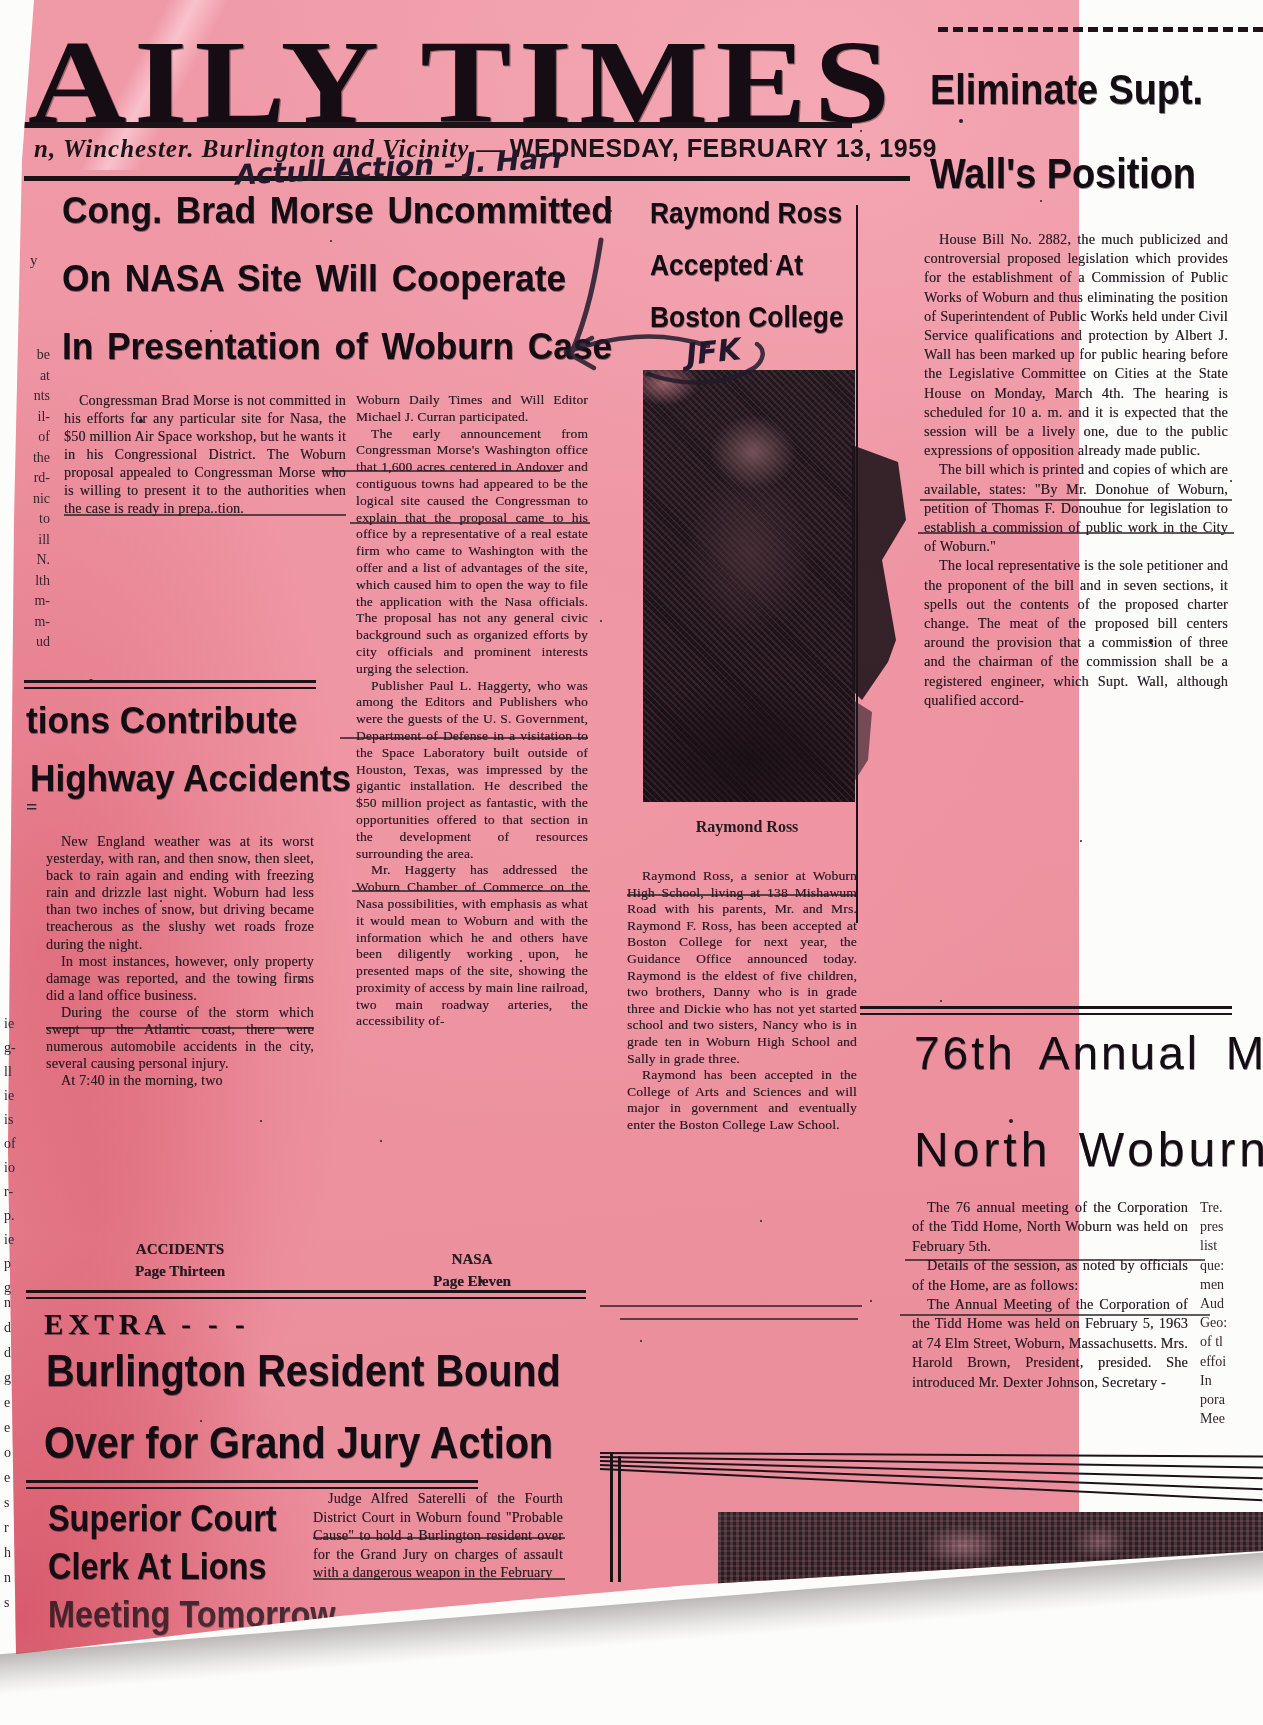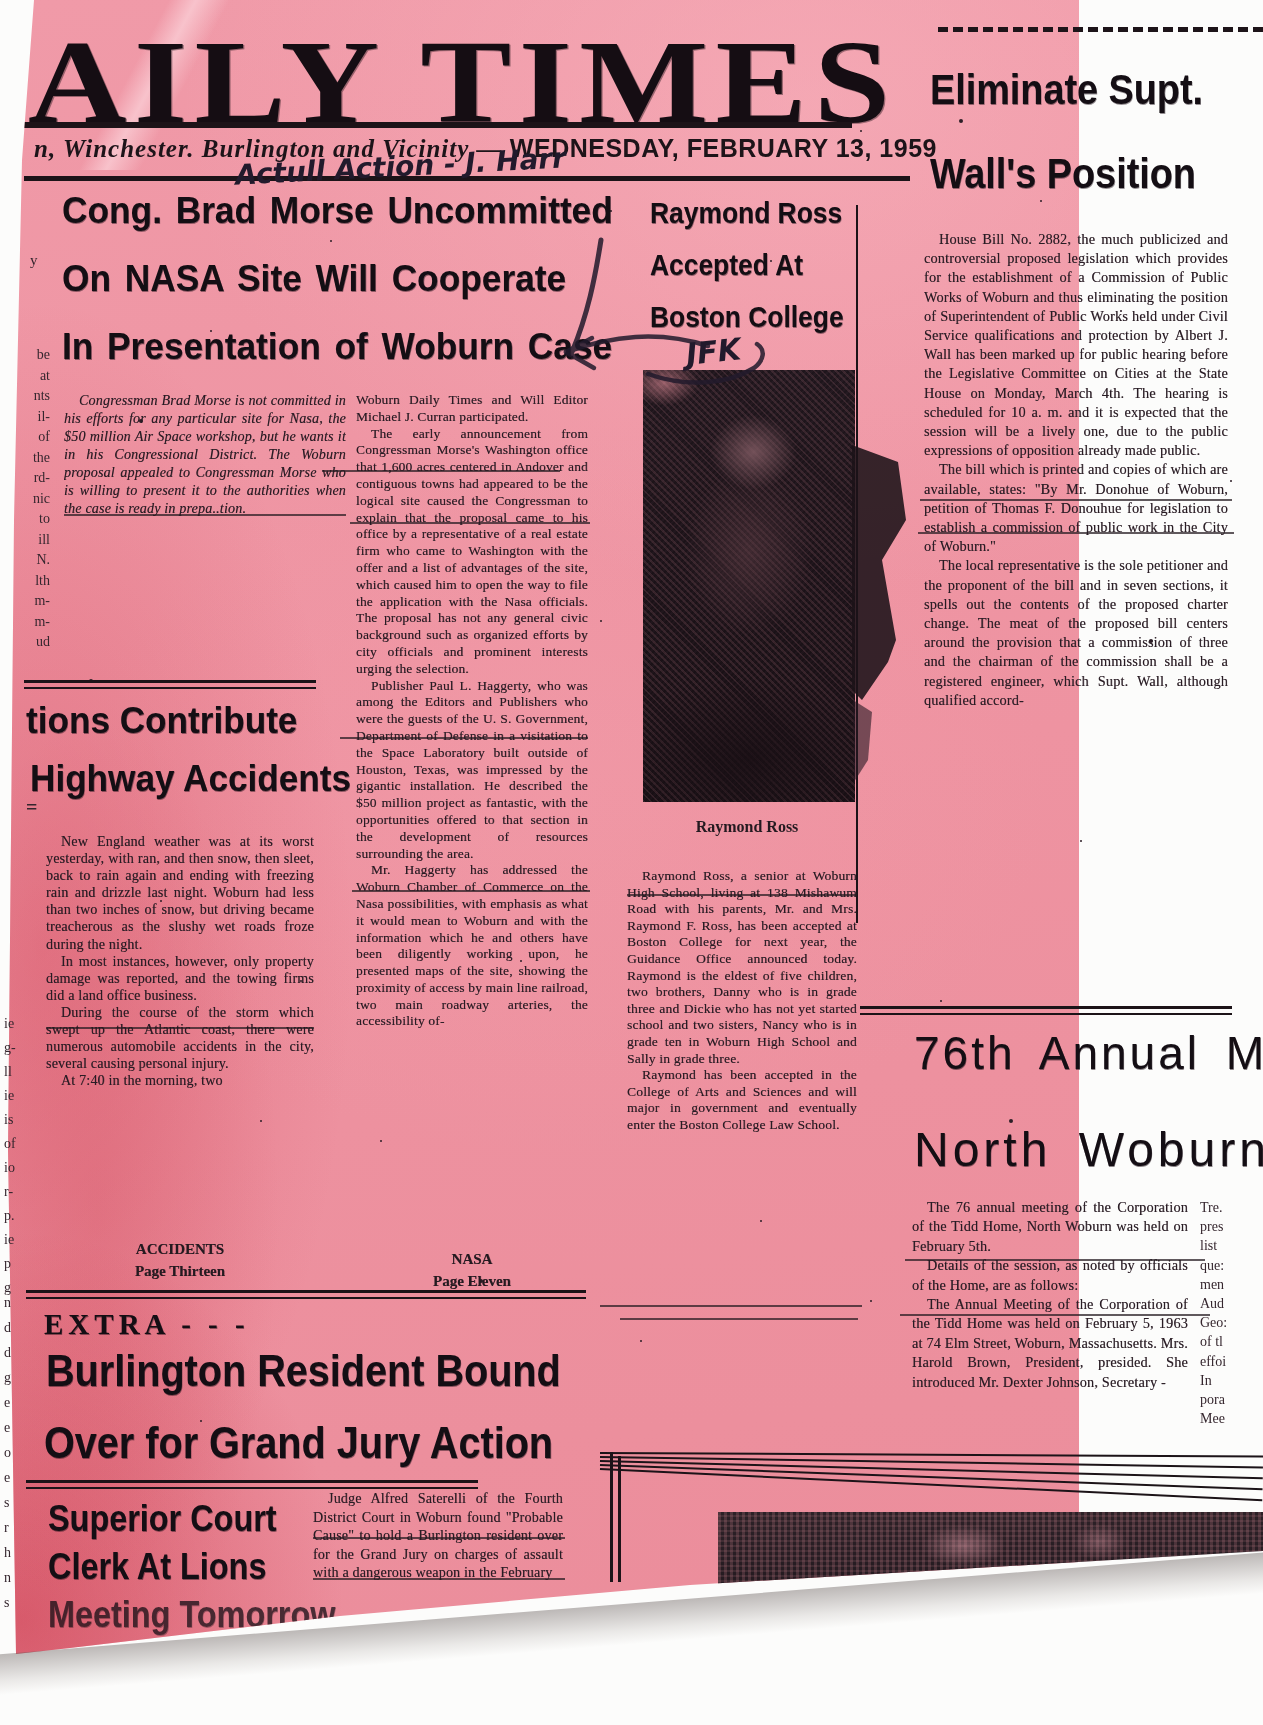--- a/index.html
+++ b/index.html
@@ -93,21 +93,21 @@
     <div class="hl" style="left:62px;top:258px;font-size:36px;word-spacing:4px;transform:scaleX(.98);">On NASA Site Will Cooperate</div>
     <div class="hl" style="left:62px;top:326px;font-size:36px;word-spacing:4px;transform:scaleX(.98);">In Presentation of Woburn Case</div>
 
     <div class="hl" style="left:650px;top:196px;font-size:30px;transform:scaleX(.88);">Raymond Ross</div>
     <div class="hl" style="left:650px;top:248px;font-size:30px;transform:scaleX(.88);">Accepted At</div>
     <div class="hl" style="left:650px;top:300px;font-size:30px;transform:scaleX(.88);">Boston College</div>
 
     <div class="hl" style="left:930px;top:66px;font-size:42px;transform:scaleX(.9);">Eliminate Supt.</div>
     <div class="hl" style="left:930px;top:150px;font-size:42px;transform:scaleX(.9);">Wall's Position</div>
 
-    <div class="body-col" style="left:64px;top:392px;width:282px;height:274px;font-size:14px;line-height:18px;font-style:italic;">
+    <div class="body-col" style="left:64px;top:392px;width:282px;height:274px;font-size:14px;line-height:18px;">
         <p>Congressman Brad Morse is not committed in his efforts for any particular site for Nasa, the $50 million Air Space workshop, but he wants it in his Congressional District.  The Woburn proposal appealed to Congressman Morse who is willing to present it to the authorities when the case is ready in prepa..tion.</p>
       </div>
     <div class="body-col cont" style="left:356px;top:392px;width:232px;height:846px;font-size:13.4px;line-height:16.8px;">
         <p>Woburn Daily Times and Will Editor Michael J. Curran participated.</p>
         <p>The early announcement from Congressman Morse's Washington office that 1,600 acres centered in Andover and contiguous towns had appeared to be the logical site caused the Congressman to explain that the proposal came to his office by a representative of a real estate firm who came to Washington with the offer and a list of advantages of the site, which caused him to open the way to file the application with the Nasa officials. The proposal has not any general civic background such as organized efforts by city officials and prominent interests urging the selection.</p>
         <p>Publisher Paul L. Haggerty, who was among the Editors and Publishers who were the guests of the U. S. Government, Department of Defense in a visitation to the Space Laboratory built outside of Houston, Texas, was impressed by the gigantic installation.  He described the $50 million project as fantastic, with the opportunities offered to that section in the development of resources surrounding the area.</p>
         <p>Mr. Haggerty has addressed the Woburn Chamber of Commerce on the Nasa possibilities, with emphasis as what it would mean to Woburn and with the information which he and others have been diligently working upon, he presented maps of the site, showing the proximity of access by main line railroad, two main roadway arteries, the accessibility of-</p>
       </div>
     <div class="jump" style="left:356px;top:1248px;width:232px;">
       <div>NASA</div>

